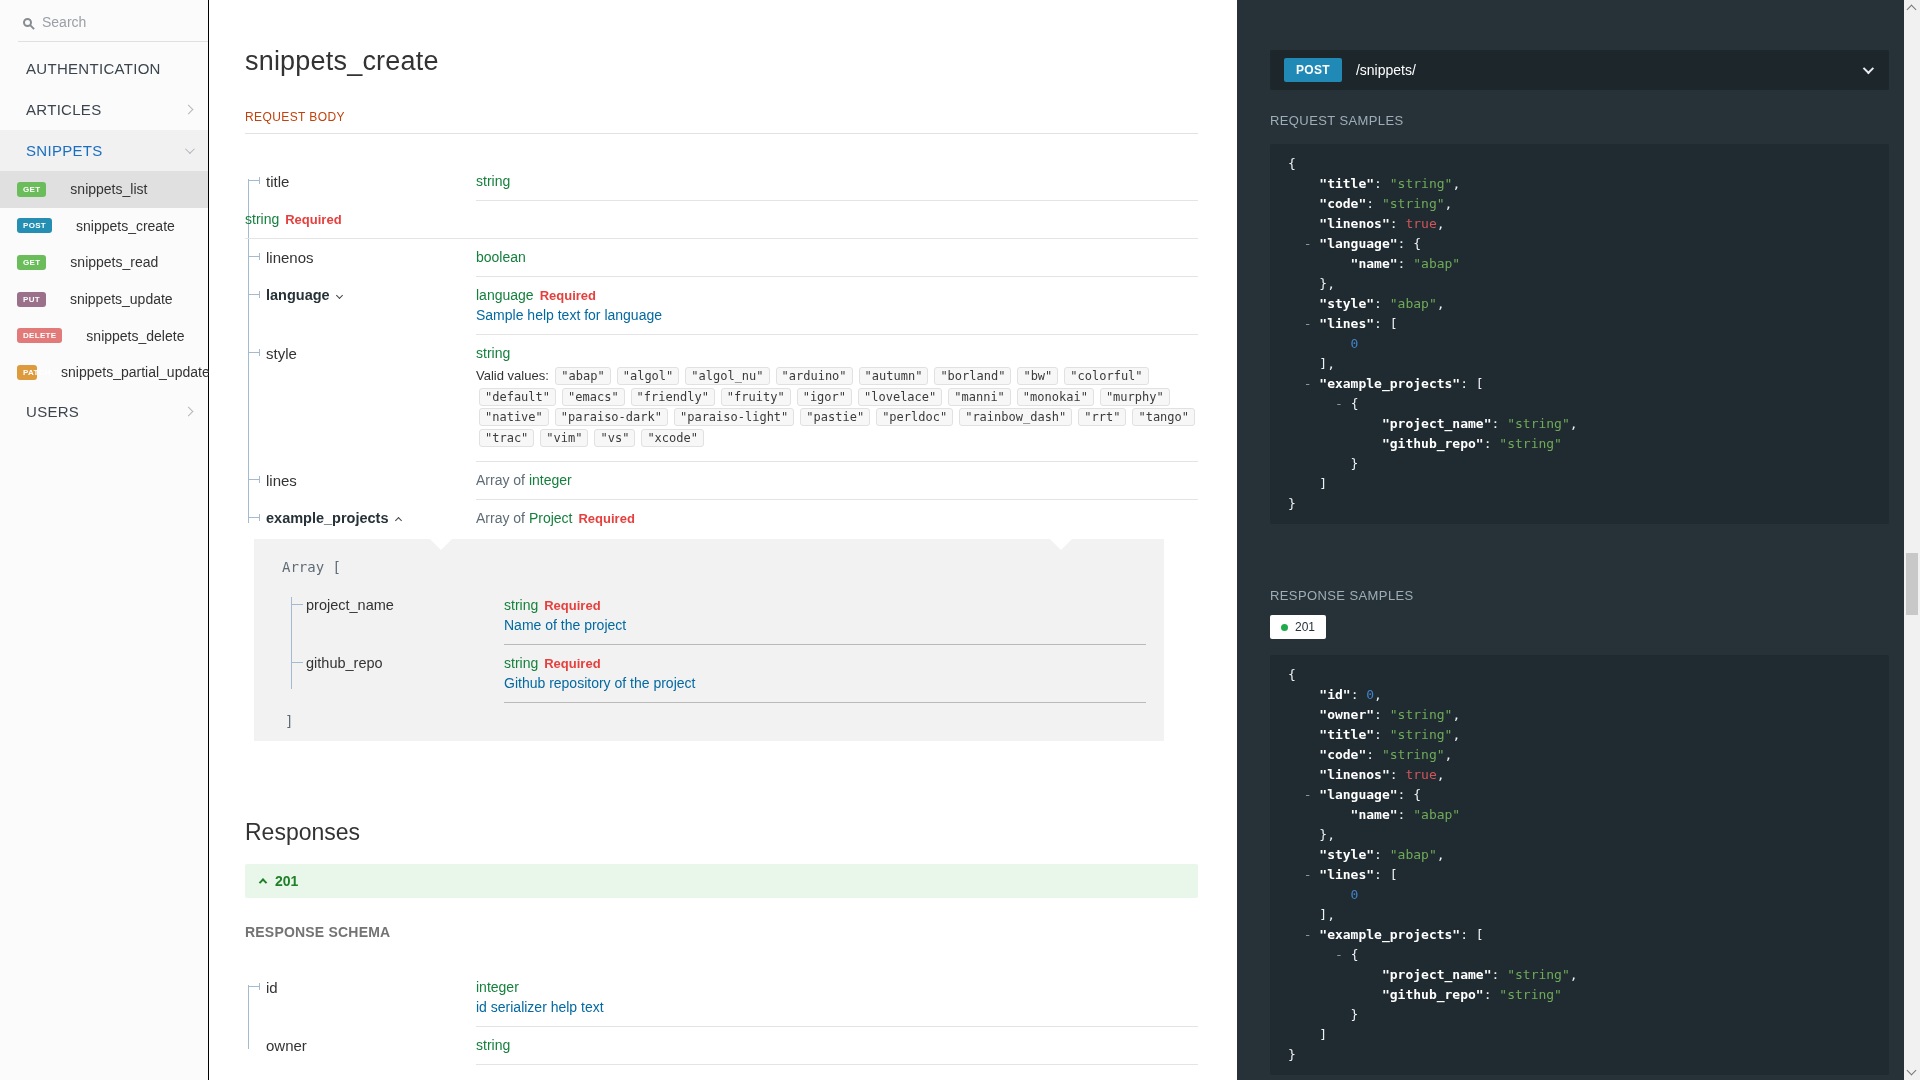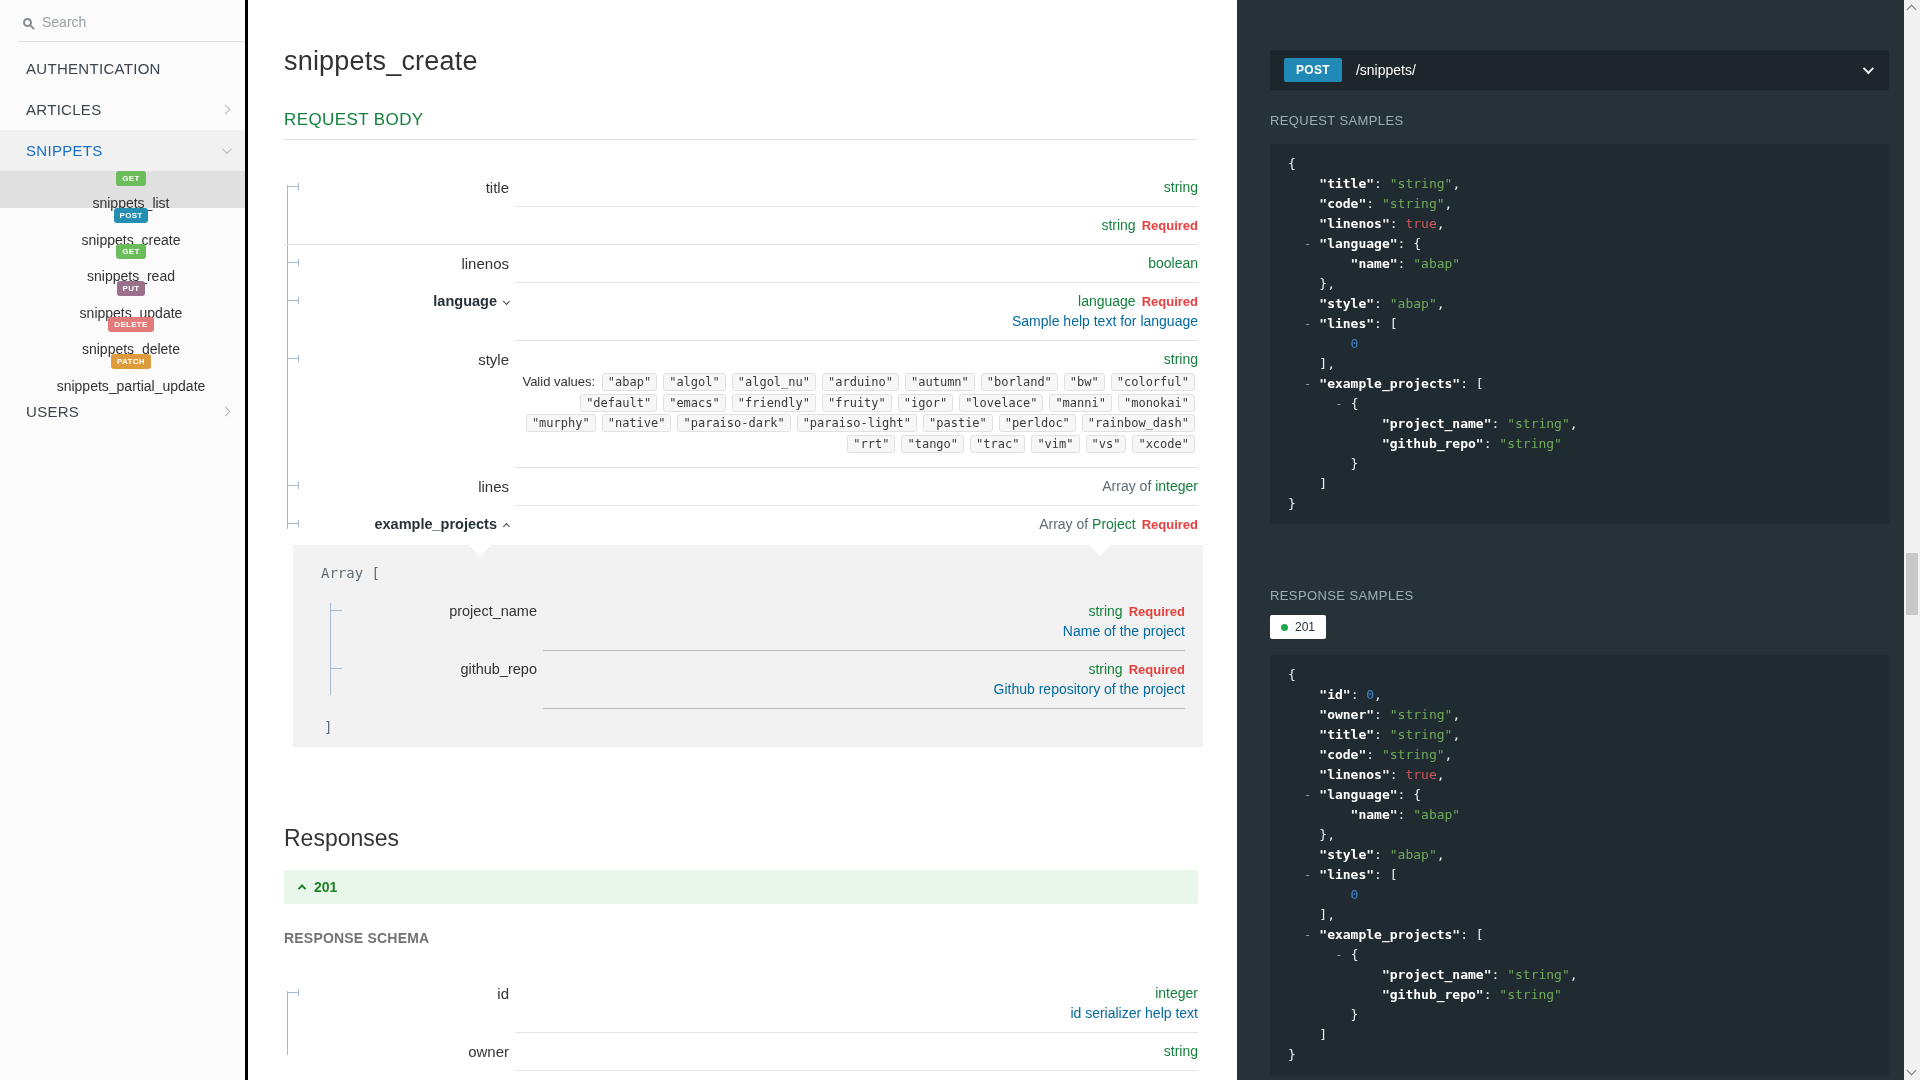--- a/index.html
+++ b/index.html
@@ -1,54 +1,54 @@
 <!DOCTYPE html>
 <html><head>
 <meta charset="utf-8">
 <style>
   * { margin:0; padding:0; box-sizing:border-box; }
   html,body { width:1920px; height:1080px; overflow:hidden; background:#fff;
               font-family:"Liberation Sans", sans-serif; }
   .app { display:flex; width:1920px; height:1080px; }
 
   
-  .sidebar { width:248px; flex-shrink:0; background:#fbfbfb; border-right:3px solid #000000; }
+  .sidebar { width:209px; flex-shrink:0; background:#fbfbfb; border-right:1px solid #000000; }
   .search { margin-left:18px; display:flex; align-items:center; gap:10px;
             padding:14px 0 11px 5px; border-bottom:1px solid #e0e0e0; }
   .mag-icon { width:9px; height:9px; border:2px solid #878c91; border-radius:50%; position:relative; flex-shrink:0; }
   .mag-icon::after { content:""; position:absolute; width:6px; height:2px; background:#878c91;
                      transform:rotate(45deg); right:-5px; bottom:-3px; }
   .search input { border:none; background:transparent; outline:none; width:140px;
                   font-size:14px; color:#555; font-family:inherit; }
   .search input::placeholder { color:#9aa0a6; }
   .menu { padding-top:6px; }
   .side-item { height:41px; display:flex; align-items:center; justify-content:space-between;
                padding:0 16px 0 26px; font-size:15px; color:#3c454d; letter-spacing:.3px; cursor:pointer; }
   .side-item.active { background:#f1f1f1; color:#1a6ec0; }
-  .op-item { height:36.6px; display:flex; align-items:center; gap:9px; padding-left:17px;
-             font-size:14px; color:#333; cursor:pointer;flex-direction:column; }
+  .op-item { height:36.6px; display:flex; align-items:center; gap:24px; padding-left:17px;
+             font-size:14px; color:#333; cursor:pointer; }
   .op-item.selected { background:#e0e0e0; }
   .badge { font-size:8px; font-weight:bold; color:#fff; border-radius:3px; padding:3px 6px;
            letter-spacing:.3px; min-width:20px; text-align:center; }
 
   
   .chev { display:inline-block; width:7px; height:7px; border-right:1.5px solid #b3b7bb; border-bottom:1.5px solid #b3b7bb; }
   .chev.right { transform:rotate(-45deg); }
   .chev.down  { transform:rotate(45deg) translateY(-2px); }
 
   
   .content { flex:1; background:#fff; padding:0 39px 0 36px; overflow:hidden; position:relative; }
   .page-title { font-size:27px; font-weight:400; color:#333; margin-top:46px; letter-spacing:.2px; }
   .docstring { font-size:15px; color:#424c53; margin-top:22px; }
-  .section-label { font-size:17px; color:#15803d; letter-spacing:.4px; margin-top:33px;
+  .section-label { font-size:12px; color:#c2410c; letter-spacing:.4px; margin-top:33px;
                    padding-bottom:9px; border-bottom:1px solid #e2e2e2; }
 
   .fields { margin-top:29px; position:relative; }
   .tree::before { content:""; position:absolute; left:3px; top:16px; bottom:16px; width:1px; background:#a4bad1; }
-  .frow { display:flex; position:relative;text-align:right; }
+  .frow { display:flex; position:relative; }
   .fname { width:231px; padding:10px 6px 0 21px; font-size:15px; color:#333; flex-shrink:0; }
   .fname .tick { position:absolute; left:3px; top:17px; width:12px; height:1px; background:#a4bad1; }
   .fname .tick::after { content:""; position:absolute; right:0; top:-3px; width:1px; height:7px; background:#a4bad1; }
   .fname.bold { font-weight:bold; color:#263238; font-size:14.5px; }
   .fcaret { display:inline-block; width:5px; height:5px; border-right:1.6px solid #444; border-bottom:1.6px solid #444;
             margin-left:7px; vertical-align:2px; }
   .fcaret.down { transform:rotate(45deg); }
   .fcaret.up   { transform:rotate(-135deg); vertical-align:0; }
   .fval { flex:1; padding:10px 0 11px 0; border-bottom:1px solid #e4e4e4; font-size:14px; min-height:38px; }
   .frow.noborder .fval { border-bottom:none; padding-bottom:13px; }

